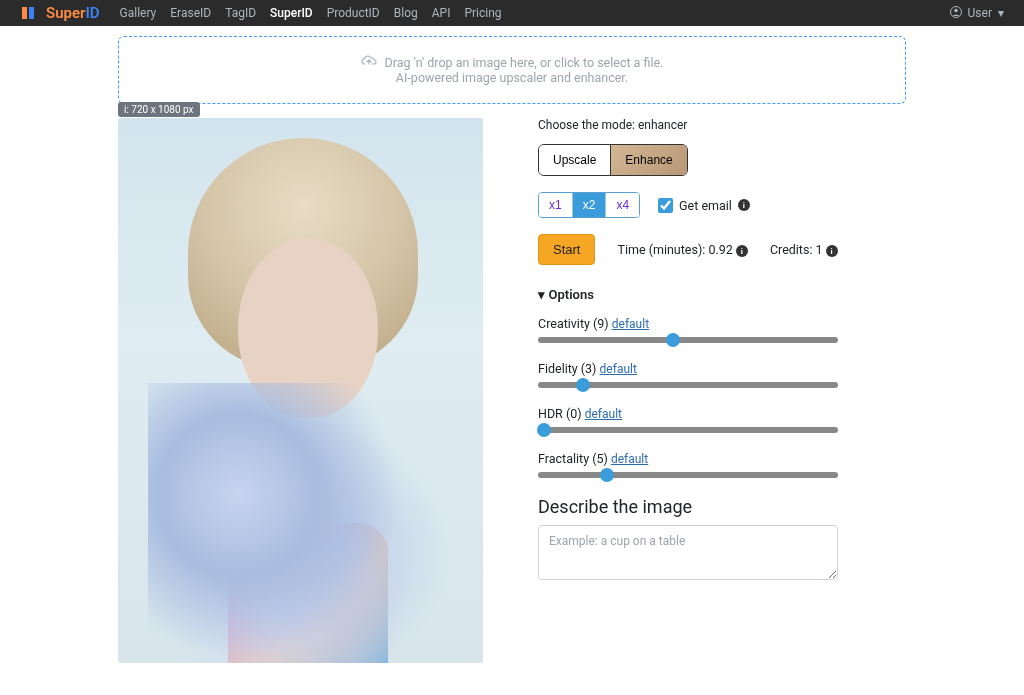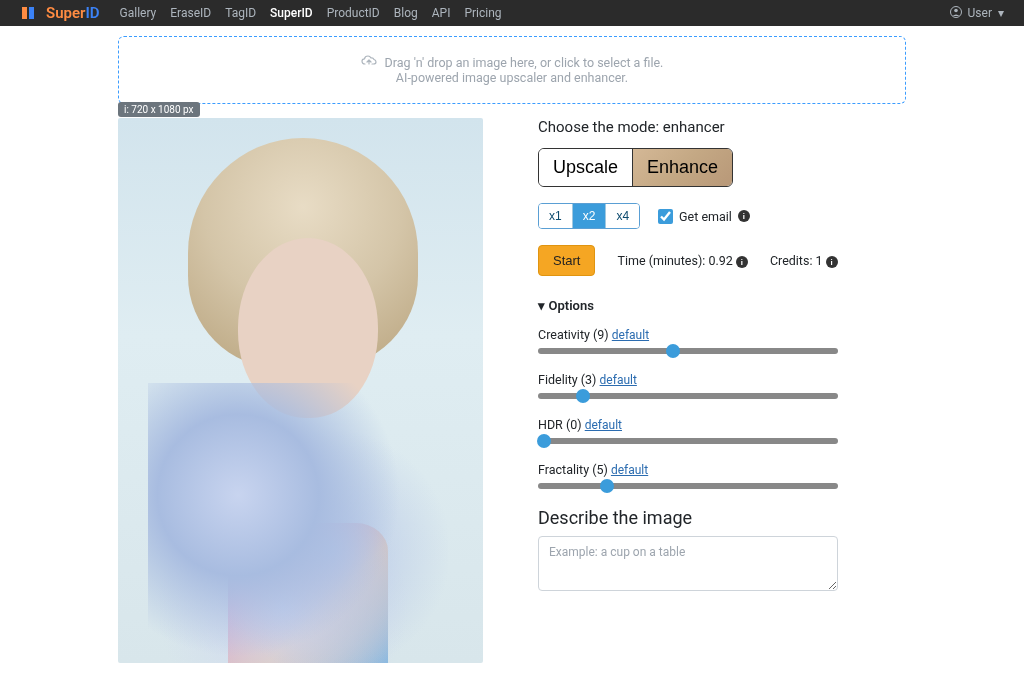--- a/index.html
+++ b/index.html
@@ -28,29 +28,29 @@
 
     .image-col { position: relative; flex: 0 0 365px; }
     .img-dim { position: absolute; top: -16px; left: 0; background: #6c757d; color: #fff; font-size: 10px; padding: 2px 6px; border-radius: 3px; }
     .preview-img { width: 365px; height: 545px; border-radius: 2px; background: linear-gradient(180deg, #d2e4ed 0%, #dfedf2 40%, #d8e6eb 100%); position: relative; overflow: hidden; }
     .face { position: absolute; top: 120px; left: 120px; width: 140px; height: 180px; background: #e8d2c4; border-radius: 50% 50% 48% 48%; }
     .hair { position: absolute; top: 20px; left: 70px; width: 230px; height: 230px; background: radial-gradient(circle at 50% 30%, #e8dcc5 0%, #d4c5a8 50%, #b8a37d 100%); border-radius: 50% 50% 40% 40%; }
     .flowers { position: absolute; bottom: 0; left: 30px; width: 300px; height: 280px; background: radial-gradient(circle at 30% 40%, #c8d4ef 0%, #a8bce0 30%, transparent 60%), radial-gradient(circle at 60% 60%, #b8c8e8 0%, transparent 50%), radial-gradient(circle at 45% 80%, #d0d8f0 0%, transparent 45%); }
     .dress { position: absolute; bottom: 0; left: 110px; width: 160px; height: 140px; background: linear-gradient(135deg, #6b9bd2 0%, #d89bc4 30%, #e8c4a8 60%, #88b8e0 100%); border-radius: 20% 20% 0 0; }
 
     .controls-col { flex: 1; padding-top: 0; }
-    .mode-label { font-size: 15px; margin-bottom: 12px; }
+    .mode-label { font-size: 12px; margin-bottom: 12px; }
 
     .mode-toggle { display: inline-flex; border: 1px solid #333; border-radius: 6px; overflow: hidden; margin-bottom: 16px; }
-    .mode-btn { padding: 8px 14px; font-size: 18px; background: #fff; border: none; cursor: pointer; }
+    .mode-btn { padding: 8px 14px; font-size: 12px; background: #fff; border: none; cursor: pointer; }
     .mode-btn.selected { background: linear-gradient(135deg, #d4b896 0%, #c4a884 50%, #b89878 100%); border-left: 1px solid #333; }
 
     .scale-row { display: flex; align-items: center; gap: 18px; margin-bottom: 16px; }
     .scale-group { display: inline-flex; border: 1px solid #5a9fd4; border-radius: 4px; overflow: hidden; }
-    .scale-btn { padding: 5px 10px; font-size: 12px; background: #fff; border: none; color: #0c4a6e; cursor: pointer; }
+    .scale-btn { padding: 5px 10px; font-size: 12px; background: #fff; border: none; color: #6d28d9; cursor: pointer; }
     .scale-btn + .scale-btn { border-left: 1px solid #a0c8e0; }
     .scale-btn.active { background: #3b9cdb; color: #fff; }
     .email-group { display: flex; align-items: center; gap: 6px; font-size: 12.5px; }
     .checkbox { width: 15px; height: 15px; accent-color: #3b9cdb; }
 
     .start-row { display: flex; align-items: center; gap: 22px; margin-bottom: 22px; }
     .start-btn { background: #f5a623; border: 1px solid #e09410; color: #222; padding: 7px 14px; border-radius: 4px; font-size: 13px; cursor: pointer; }
     .meta-text { font-size: 12.5px; }
 
     .options-header { display: flex; align-items: center; gap: 4px; font-weight: 600; font-size: 13px; margin-bottom: 14px; cursor: pointer; }

